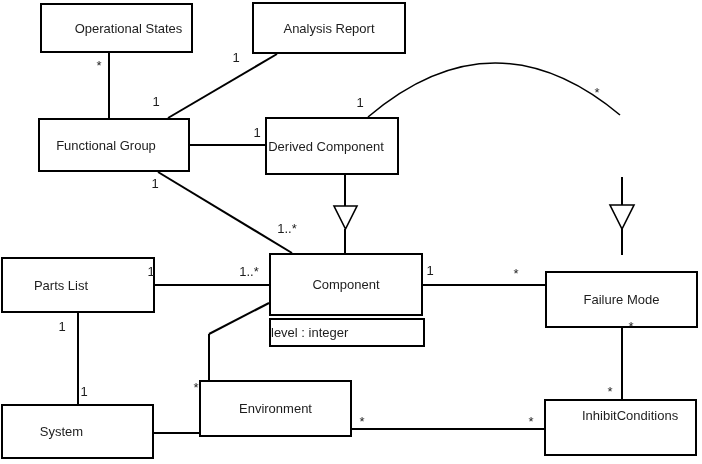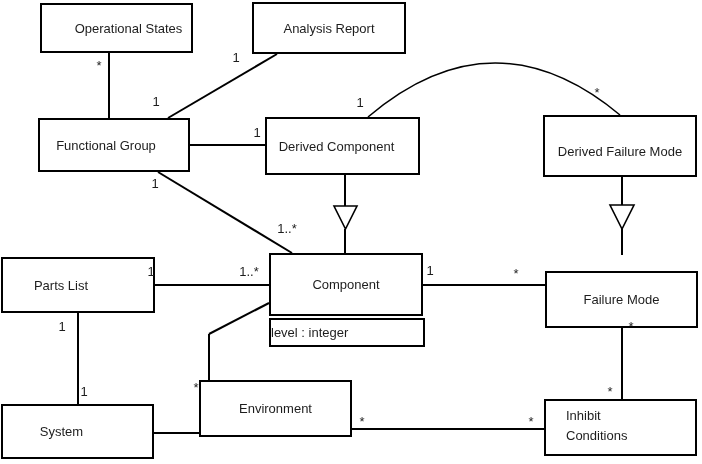--- a/index.html
+++ b/index.html
@@ -19,24 +19,24 @@
     border: 2px solid #000000;
     box-sizing: border-box;
     display: flex;
     align-items: center;
     justify-content: center;
     font-size: 13px;
     color: #1d1d1d;
     white-space: pre;
   }
   .uml-node.align-left {
-    flex-direction: column;
+    flex-direction: row;
     align-items: flex-start;
     justify-content: flex-start;
-    padding: 5px 0 0 20px;
+    padding: 5px 0 0 36px;
     line-height: 20px;
   }
   .uml-attr {
     position: absolute;
     z-index: 1;
     background: #ffffff;
     border: 2px solid #000000;
     box-sizing: border-box;
     display: flex;
     align-items: center;
@@ -73,22 +73,21 @@
       <line x1="345" y1="175" x2="345" y2="206" stroke="#000000" stroke-width="2"></line>
       <line x1="345" y1="229" x2="345" y2="253" stroke="#000000" stroke-width="2"></line>
       <polygon points="334,206 357,206 345.5,229" fill="#ffffff" stroke="#000000" stroke-width="1.6"></polygon>
       <line x1="622" y1="177" x2="622" y2="205" stroke="#000000" stroke-width="2"></line>
       <line x1="622" y1="229" x2="622" y2="255" stroke="#000000" stroke-width="2"></line>
       <polygon points="610,205 634,205 622,229" fill="#ffffff" stroke="#000000" stroke-width="1.6"></polygon>
     </svg>
     <div class="uml-node" style="left: 40px; top: 3px; width: 153px; height: 50px; padding-left: 24px;"><span>Operational States</span></div>
     <div class="uml-node" style="left: 252px; top: 2px; width: 154px; height: 52px;"><span>Analysis Report</span></div>
     <div class="uml-node" style="left: 38px; top: 118px; width: 152px; height: 54px;"><span style="transform: translate(-8px, 0px);">Functional Group</span></div>
-    <div class="uml-node" style="left: 265px; top: 117px; width: 155px; height: 58px; text-align: center;"><span style="transform: translate(-6px, 0px);">Derived Component</span></div>
-    <div class="uml-node" style="left: 543px; top: 115px; width: 154px; height: 62px;"><span style="transform: translate(0px, 5px);">Derived Failure Mode</span></div>
+    <div class="uml-node" style="left: 265px; top: 117px; width: 134px; height: 58px; text-align: center;"><span style="transform: translate(-6px, 0px);">Derived Component</span></div>
     <div class="uml-node" style="left: 1px; top: 257px; width: 154px; height: 56px;"><span style="transform: translate(-17px, 0px);">Parts List</span></div>
     <div class="uml-node" style="left: 269px; top: 253px; width: 154px; height: 63px;"><span>Component</span></div>
     <div class="uml-attr" style="left: 269px; top: 318px; width: 156px; height: 29px;">
       <span>level : integer</span>
     </div>
     <div class="uml-node" style="left: 545px; top: 271px; width: 153px; height: 57px;"><span>Failure Mode</span></div>
     <div class="uml-node" style="left: 1px; top: 404px; width: 153px; height: 55px;"><span style="transform: translate(-16px, 0px);">System</span></div>
     <div class="uml-node" style="left: 199px; top: 380px; width: 153px; height: 57px;"><span>Environment</span></div>
     <div class="uml-node align-left" style="left: 544px; top: 399px; width: 153px; height: 57px;"><div>Inhibit</div><div>Conditions</div></div>
     <span class="mult" style="left: 99px; top: 65px;">*</span>

